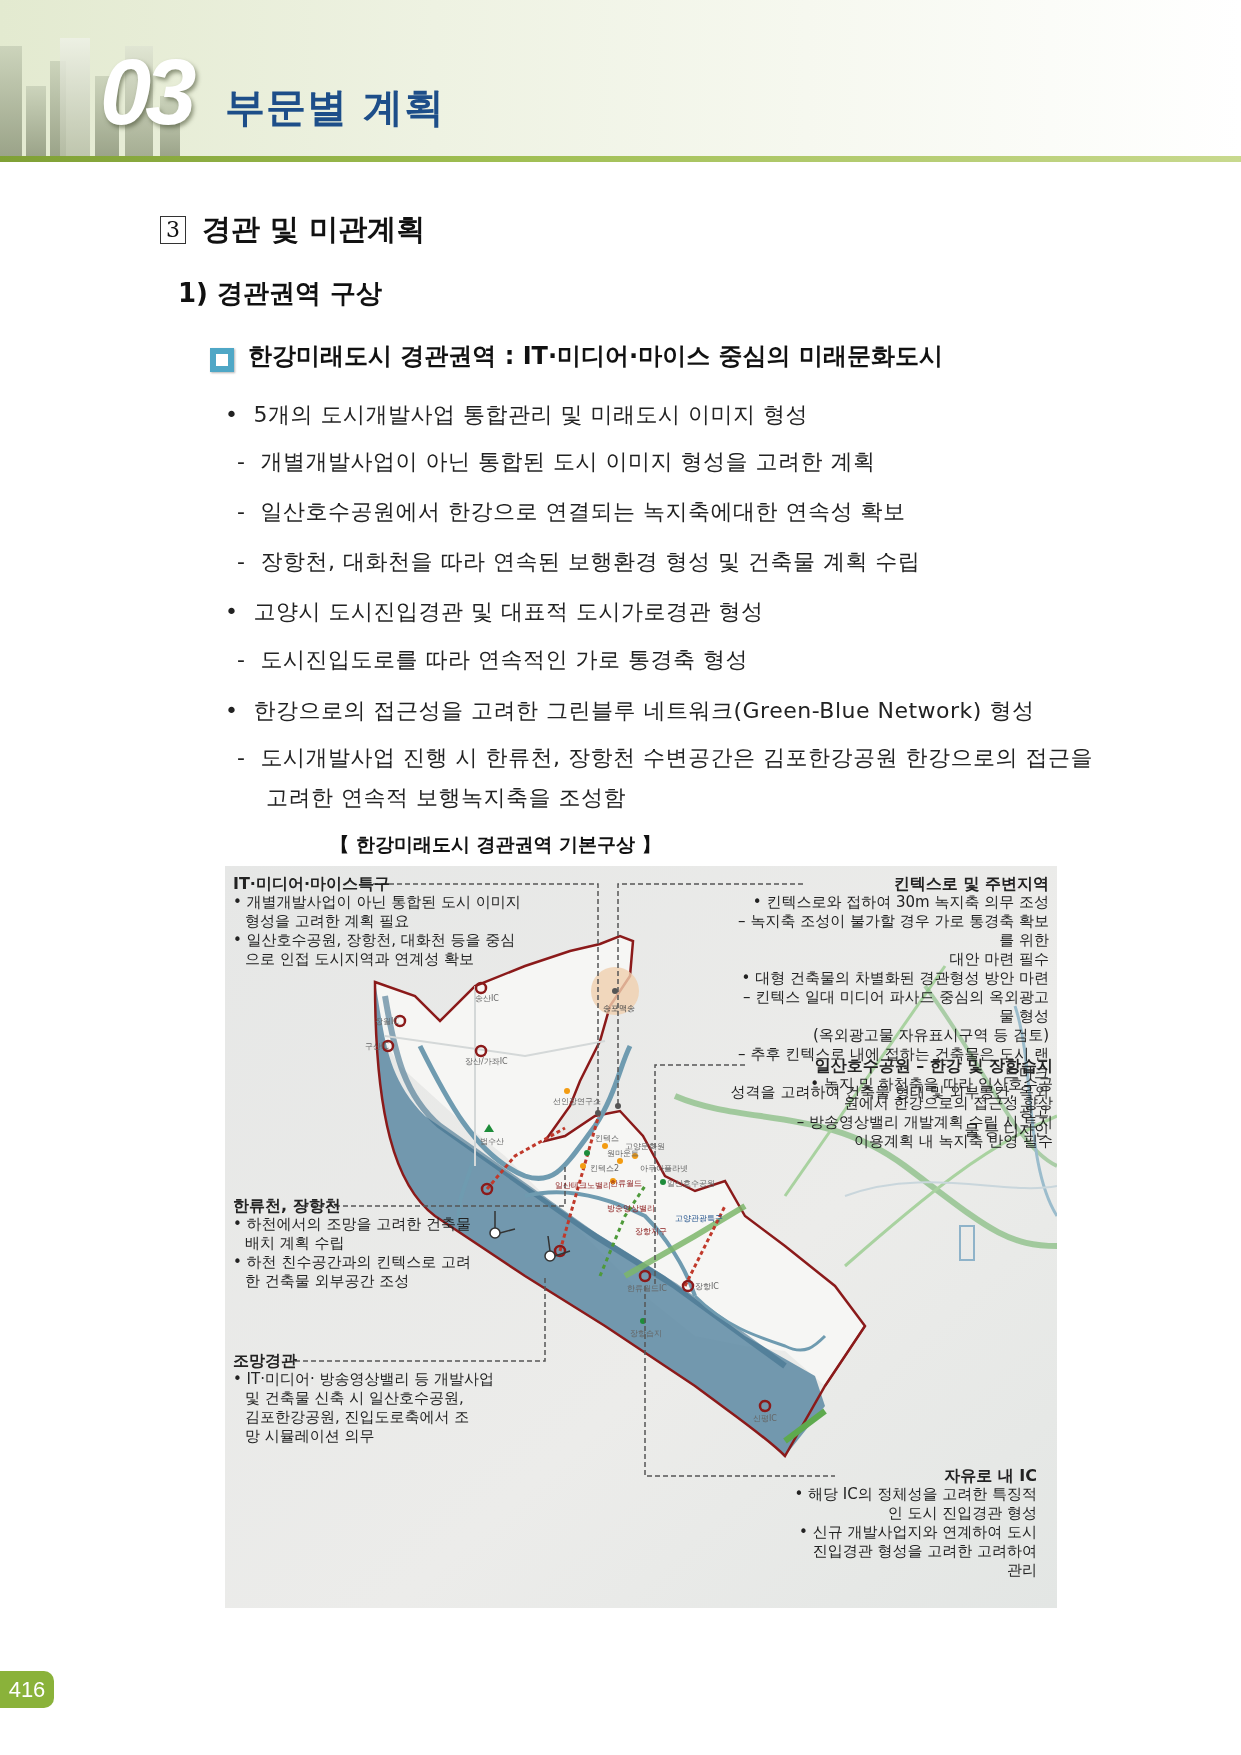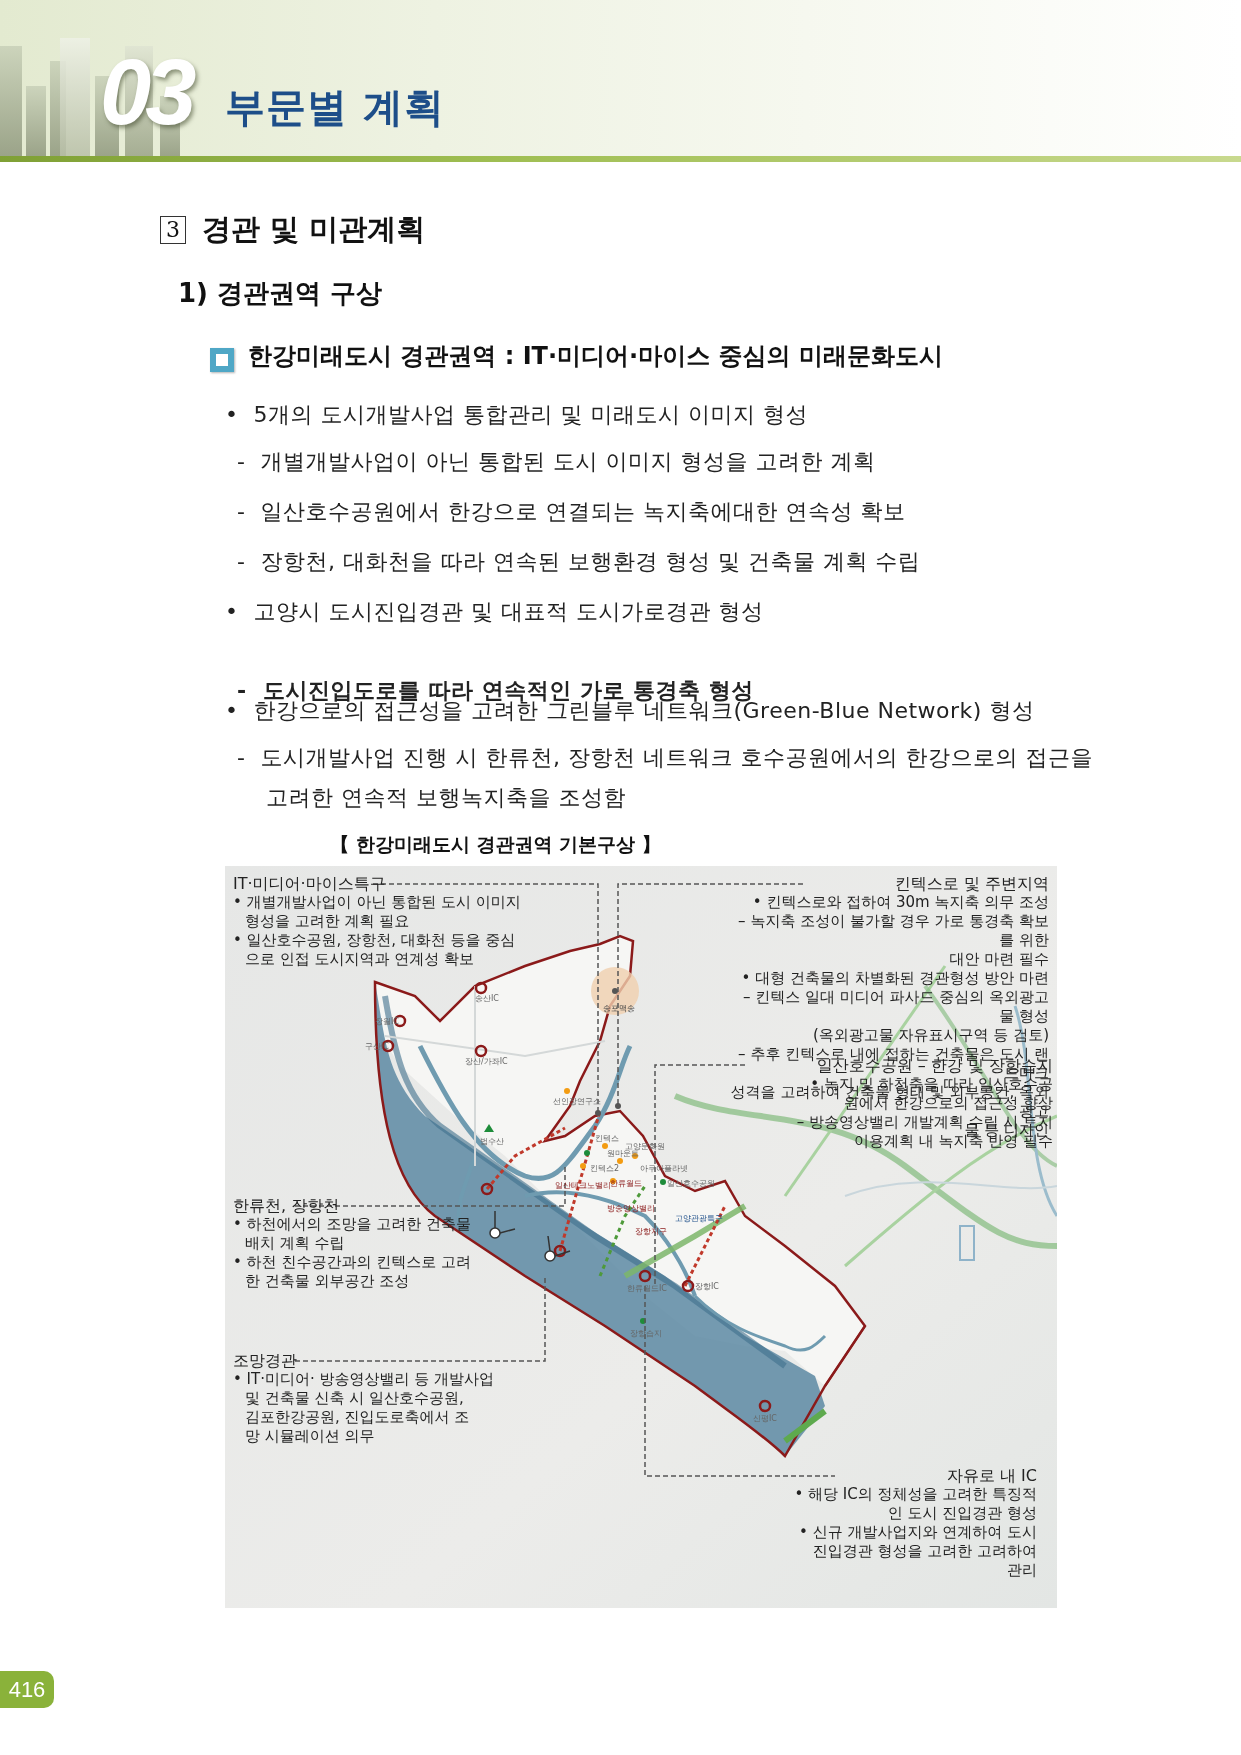--- a/index.html
+++ b/index.html
@@ -21,21 +21,21 @@
   .sub-title { position:absolute; left:178px; top:276px; font-size:26px; font-weight:bold; }
   .topic { position:absolute; left:210px; top:340px; font-size:24px; font-weight:bold; display:flex; align-items:flex-end; }
   .topic-icon { width:24px; height:24px; background:#4fa7c6; margin-right:14px; position:relative;
                 box-shadow:1px 1px 2px rgba(0,0,0,.3); }
   .topic-icon::after { content:""; position:absolute; left:6px; top:6px; width:12px; height:12px; background:#fff; }
   .line { position:absolute; font-size:22px; color:#222; white-space:nowrap; letter-spacing:0.5px; }
   .caption { position:absolute; left:0; width:991px; top:832px; text-align:center; font-size:19px; font-weight:bold; }
   .map { position:absolute; left:225px; top:866px; width:832px; height:742px; background:#e9eaea; overflow:hidden; }
   .map svg { position:absolute; left:0; top:0; }
   .ann { position:absolute; font-size:15px; line-height:19px; color:#222; font-family:"DejaVu Sans", sans-serif; }
-  .ann .h { font-weight:normal; font-size:16px; }
+  .ann .h { font-weight:bold; font-size:16px; }
   .ann.right { text-align:right; }
   .page-num { position:absolute; left:0; top:1671px; width:54px; height:37px; background:#8ab23a;
               border-radius:0 10px 10px 0; color:#fff; font-size:22px; text-align:center; line-height:37px;
               font-family:"Liberation Sans", sans-serif; }
 </style>
 </head>
 <body>
 
 <div class="header">
   <div class="bld" style="left:0;width:22px;height:110px;"></div>
@@ -60,23 +60,23 @@
 <div class="topic">
   <span class="topic-icon"></span>
   <span>한강미래도시 경관권역 : IT·미디어·마이스 중심의 미래문화도시</span>
 </div>
 
 <div class="line" style="left:225px;top:400px;"><span>•&nbsp;&nbsp;</span><span>5개의 도시개발사업 통합관리 및 미래도시 이미지 형성</span></div>
 <div class="line" style="left:237px;top:447px;"><span>-&nbsp;&nbsp;</span><span>개별개발사업이 아닌 통합된 도시 이미지 형성을 고려한 계획</span></div>
 <div class="line" style="left:237px;top:497px;"><span>-&nbsp;&nbsp;</span><span>일산호수공원에서 한강으로 연결되는 녹지축에대한 연속성 확보</span></div>
 <div class="line" style="left:237px;top:547px;"><span>-&nbsp;&nbsp;</span><span>장항천, 대화천을 따라 연속된 보행환경 형성 및 건축물 계획 수립</span></div>
 <div class="line" style="left:225px;top:597px;"><span>•&nbsp;&nbsp;</span><span>고양시 도시진입경관 및 대표적 도시가로경관 형성</span></div>
-<div class="line" style="left:237px;top:676px;font-weight:bold;"><span>-&nbsp;&nbsp;</span><span>도시진입도로를 따라 연속적인 가로 통경축 형성</span></div>
+<div class="line" style="left:237px;top:645px;"><span>-&nbsp;&nbsp;</span><span>도시진입도로를 따라 연속적인 가로 통경축 형성</span></div>
 <div class="line" style="left:225px;top:696px;"><span>•&nbsp;&nbsp;</span><span>한강으로의 접근성을 고려한 그린블루 네트워크(Green-Blue Network) 형성</span></div>
-<div class="line" style="left:237px;top:743px;"><span>-&nbsp;&nbsp;</span><span>도시개발사업 진행 시 한류천, 장항천 네트워크 호수공원에서의 한강으로의 접근을</span></div>
+<div class="line" style="left:237px;top:743px;"><span>-&nbsp;&nbsp;</span><span>도시개발사업 진행 시 한류천, 장항천 수변공간은 김포한강공원 한강으로의 접근을</span></div>
 <div class="line" style="left:266px;top:783px;">고려한 연속적 보행녹지축을 조성함</div>
 
 <div class="caption">【 한강미래도시 경관권역 기본구상 】</div>
 
 <div class="map">
   <svg width="832" height="742" viewBox="0 0 832 742">
     <defs>
       <linearGradient id="bg" x1="0" y1="0" x2="1" y2="1">
         <stop offset="0" stop-color="#e6e7e6"></stop>
           <stop offset="0.6" stop-color="#ececea"></stop>

